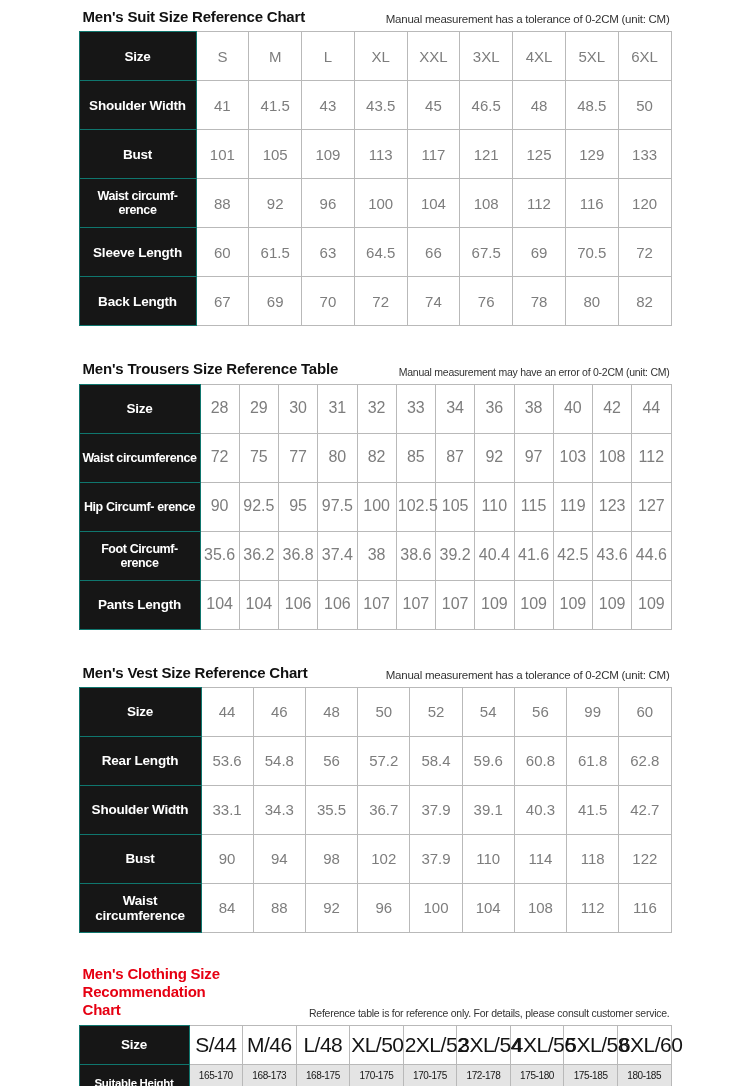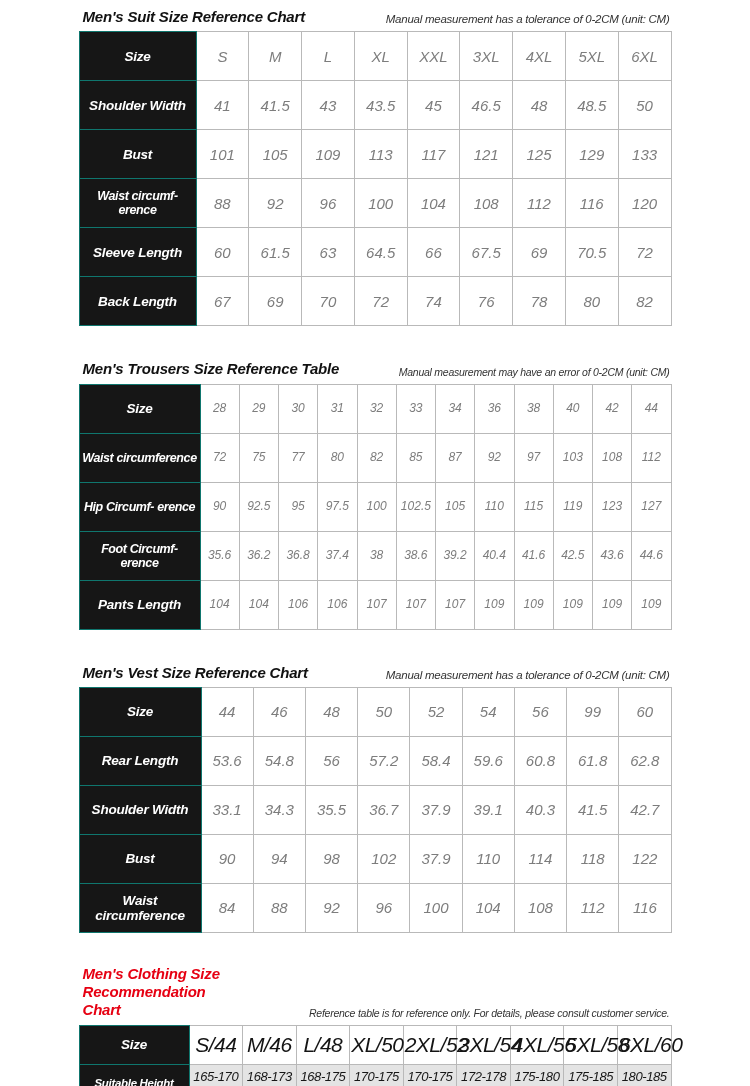--- a/index.html
+++ b/index.html
@@ -19,21 +19,20 @@
     width: 750px;
     height: 1086px;
     box-sizing: border-box;
     padding: 0 4px;
   }
 
   
   .section {
     width: 593px;
     margin: 0 auto;
-    font-style: italic;
   }
   .sec-head {
     display: flex;
     align-items: flex-end;
     justify-content: space-between;
     width: 100%;
     box-sizing: border-box;
     padding: 0 2px 5px 4px;
   }
   .sec-title {
@@ -92,21 +91,21 @@
   }
 
   
   .t-suit td { height: 44px; }
   .t-suit td.rowhead { width: 112px; }
   .t-suit td.val { font-size: 15px; }
 
   
   .t-trousers td { height: 44px; }
   .t-trousers td.rowhead { width: 116px; }
-  .t-trousers td.val { font-size: 12px; }
+  .t-trousers td.val { font-size: 16px; }
 
   
   .t-vest td { height: 44px; }
   .t-vest td.rowhead { width: 117px; }
   .t-vest td.val { font-size: 15px; }
 
   
   .t-reco { table-layout: fixed; }
   .t-reco td {
     height: 34px;
@@ -115,21 +114,21 @@
     padding: 1px 0;
   }
   .t-reco td.rowhead { width: 105px; }
   .t-reco td.rowhead.hgt {
     font-size: 11.5px;
     letter-spacing: -0.3px;
   }
   .t-reco tr.row-height td.val { background: #e4e4e4; }
   .t-reco td.val .big {
     display: block;
-    font-size: 13px;
+    font-size: 10px;
     color: #171717;
     line-height: 1.05;
     letter-spacing: -0.4px;
   }
   .t-reco td.val .unit {
     display: block;
     font-size: 13.5px;
     color: #5a5a5a;
     line-height: 1.05;
   }

